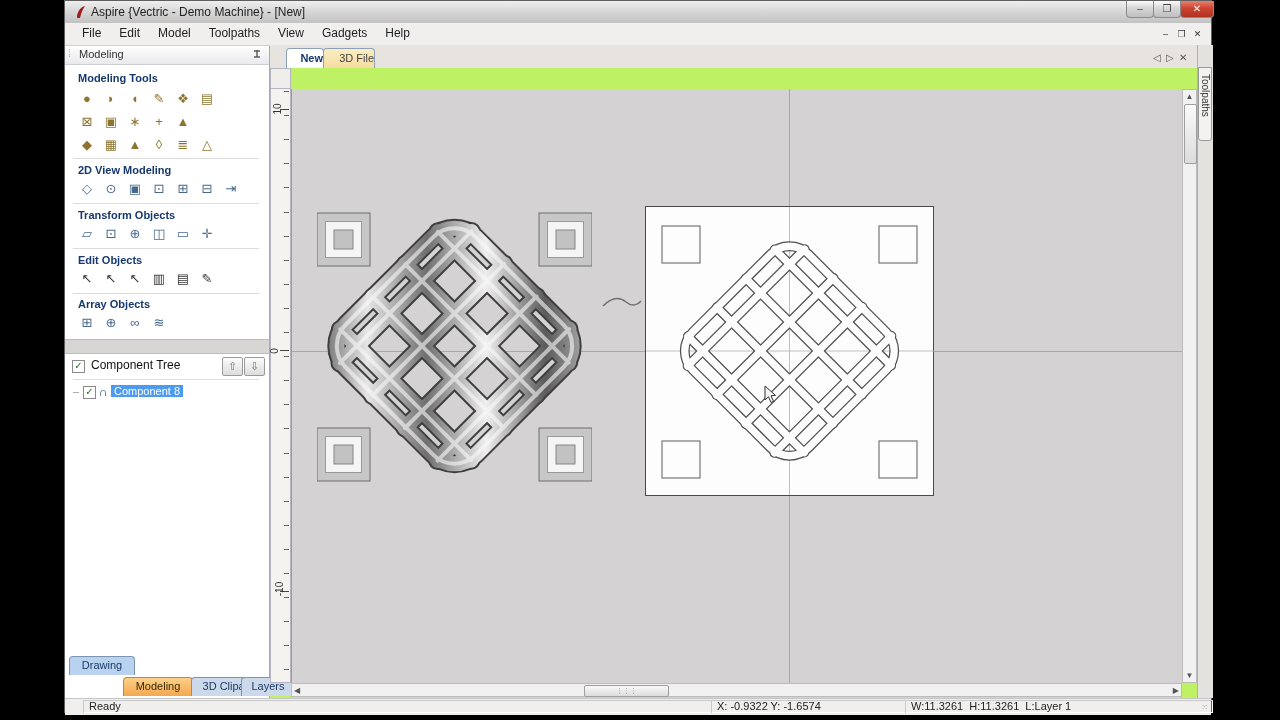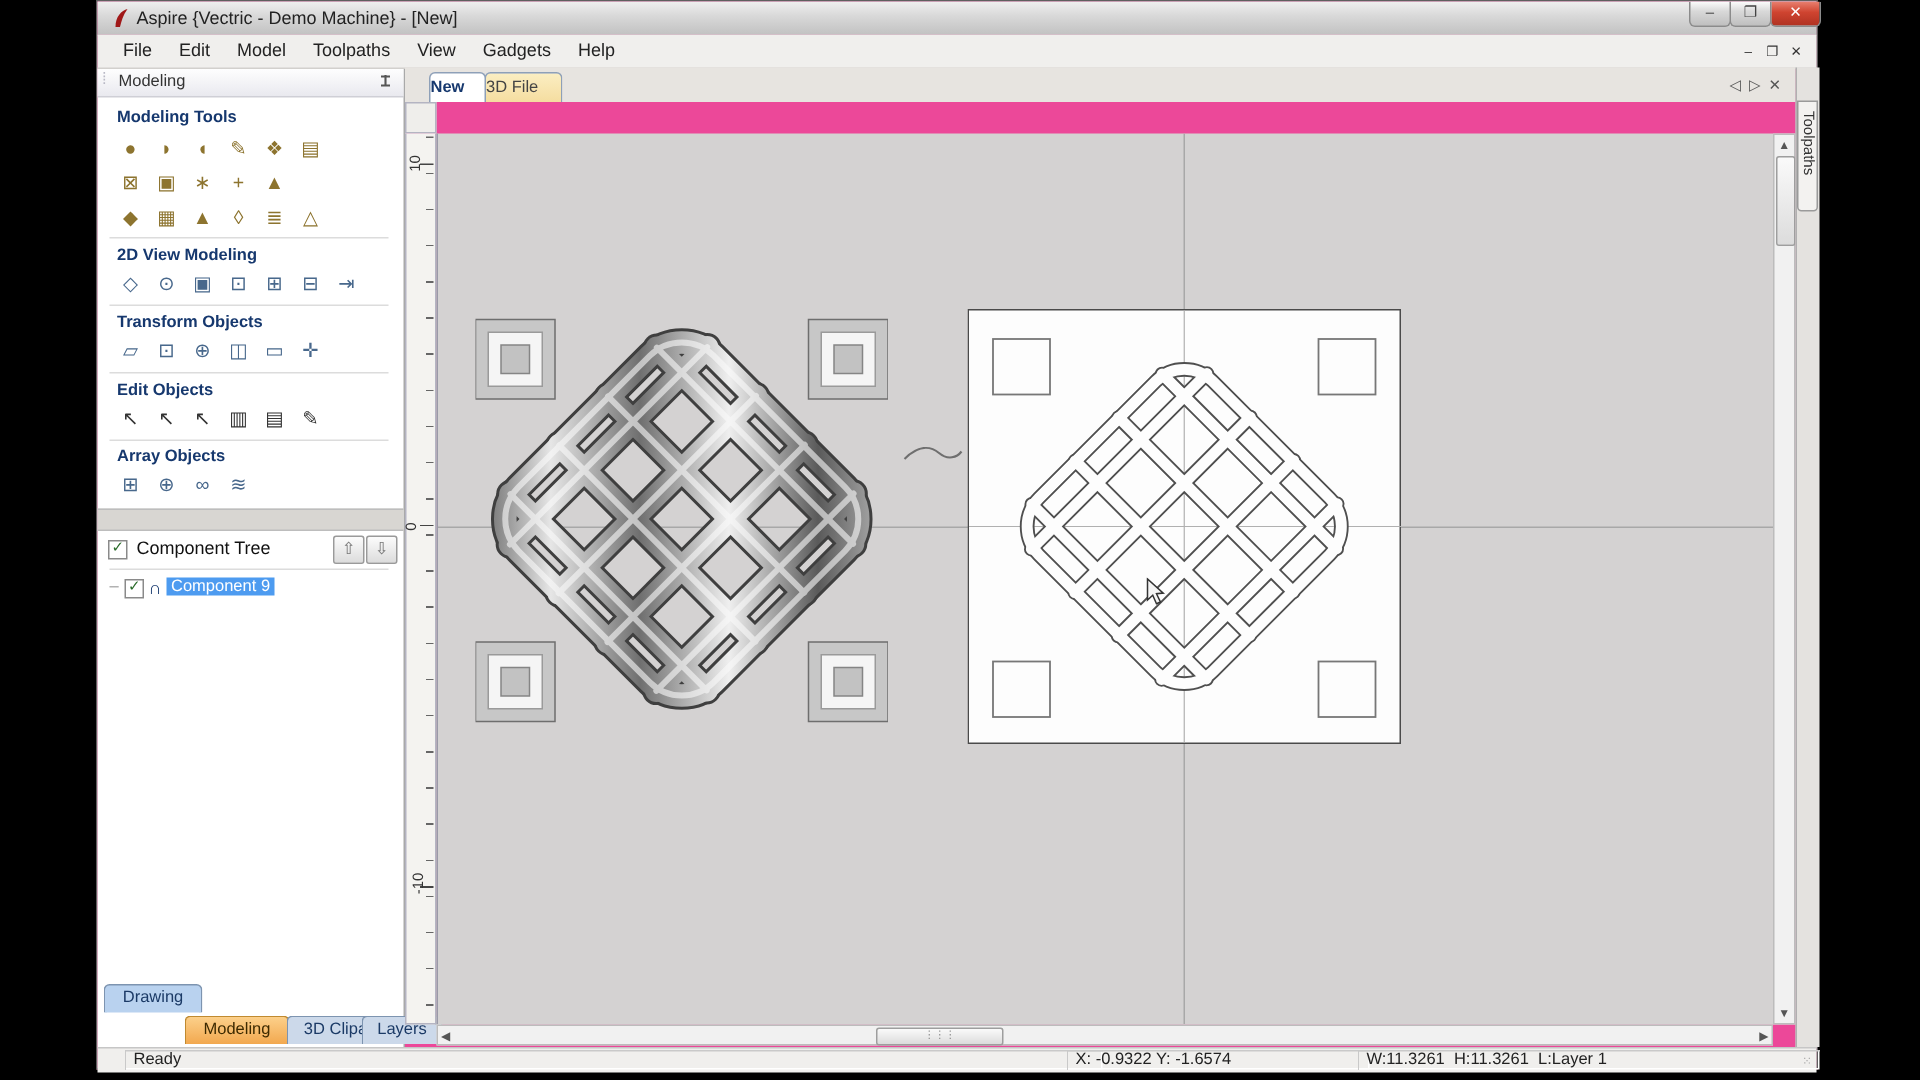--- a/index.html
+++ b/index.html
@@ -1,20 +1,20 @@
 <!DOCTYPE html>
 <html><head>
 <meta charset="utf-8">
 <style>
   html,body{margin:0;padding:0;background:#000;width:1280px;height:720px;overflow:hidden;
     font-family:"Liberation Sans","DejaVu Sans",sans-serif;}
   .a{position:absolute;}
   #stage{position:relative;width:1280px;height:720px;background:#000;}
   
-  #appwin{left:64px;top:0;width:1148px;height:713px;background:#ec4899;
+  #appwin{left:64px;top:0;width:1148px;height:713px;background:#bef264;
     border:1px solid #5f5f5f;box-sizing:border-box;box-shadow:0 0 0 1px #9a9a9a inset;}
   
   #titlebar{left:0;top:0;width:100%;height:22px;
     background:linear-gradient(#efefef,#d8d8d8 45%,#c2c2c2);border-bottom:1px solid #9a9a9a;}
   #titlebar .ttl{left:26px;top:4px;font-size:12px;color:#222;}
   .winbtn{top:0;height:16px;border:1px solid #8b8b8b;border-top:none;border-radius:0 0 4px 4px;
     background:linear-gradient(#fdfdfd,#d9d9d9 40%,#bfbfbf);color:#444;font-size:10px;
     text-align:center;line-height:15px;}
   .winbtn.close{background:linear-gradient(#e98070,#cf4430 45%,#b03222);color:#fff;}
   
@@ -40,21 +40,21 @@
   #ctlabel{font-size:12px;font-weight:normal;color:#111;}
   #treeitem .sel{background:#4d9bf0;color:#fff;font-size:11px;padding:0 3px;}
   #treeitem .arch{color:#16386e;font-size:12px;font-weight:bold;}
   .btab{height:18px;border:1px solid #7d94b0;border-bottom:none;border-radius:4px 4px 0 0;
     font-size:11px;color:#1b3a66;text-align:center;line-height:17px;background:#ccd9ea;padding:0 7px;}
   .btab.first{background:#b9d2ef;}
   .btab.active{background:linear-gradient(#fcd08a,#f2a84f);color:#3d2a00;border-color:#c08a30;}
   
   #tabbar{left:205px;top:44px;width:927px;height:23px;background:#e7e4e0;}
   .vtab{height:19px;top:3px;border:1px solid #8ea0b8;border-bottom:none;border-radius:4px 4px 0 0;
-    font-size:11px;text-align:left;line-height:18px;}
+    font-size:11px;text-align:right;line-height:18px;}
   .vtab.active{background:#fff;color:#16386e;font-weight:bold;}
   .vtab.inactive{background:linear-gradient(#fbeec2,#f5ddA0);color:#444;}
   .navbtn{color:#555;font-size:10px;}
   #cornerbox{left:205px;top:67px;width:21px;height:21px;background:#efeeeb;border:1px solid #b4b4c2;box-sizing:border-box;}
   #hruler{left:226px;top:67px;width:891px;height:21px;background:#f4f3f0;border:1px solid #b4b4c2;
     border-left:none;box-sizing:border-box;}
   #hruler .minor{position:absolute;left:15px;right:2px;bottom:1px;height:5px;
     background:repeating-linear-gradient(90deg,#666 0 1px,transparent 1px 24.1px);}
   #hruler .major{position:absolute;left:15px;right:2px;bottom:1px;height:9px;
     background:repeating-linear-gradient(90deg,#444 0 1px,transparent 1px 241px);}
@@ -203,21 +203,21 @@
       <span class="cb a" style="left:7px;top:4px">✓</span>
       <span id="ctlabel" class="a" style="left:26px;top:2px">Component Tree</span>
       <span class="treebtn a" style="left:157px;top:1px">⇧</span>
       <span class="treebtn a" style="left:179px;top:1px">⇩</span>
     </div>
     <div class="divider a" style="top:333px"></div>
     <div id="treeitem" class="a" style="top:338px;left:0;width:204px;height:16px">
       <span class="a" style="left:8px;top:1px;color:#999;font-size:11px">–</span>
       <span class="cb a" style="left:18px;top:2px">✓</span>
       <span class="arch a" style="left:34px;top:1px">∩</span>
-      <span class="sel a" style="left:46px;top:1px">Component 9</span>
+      <span class="sel a" style="left:46px;top:1px">Component 8</span>
     </div>
 
     <div class="btab first a" style="left:4px;top:610px;width:50px">Drawing</div>
     <div class="btab active a" style="left:58px;top:631px;width:54px">Modeling</div>
     <div class="btab a" style="left:126px;top:631px;width:56px">3D Clipart</div>
     <div class="btab a" style="left:176px;top:631px;width:38px">Layers</div>
   </div>
 
   <div id="tabbar" class="a">
     <div class="vtab active a" style="left:16px;width:36px">New</div>

